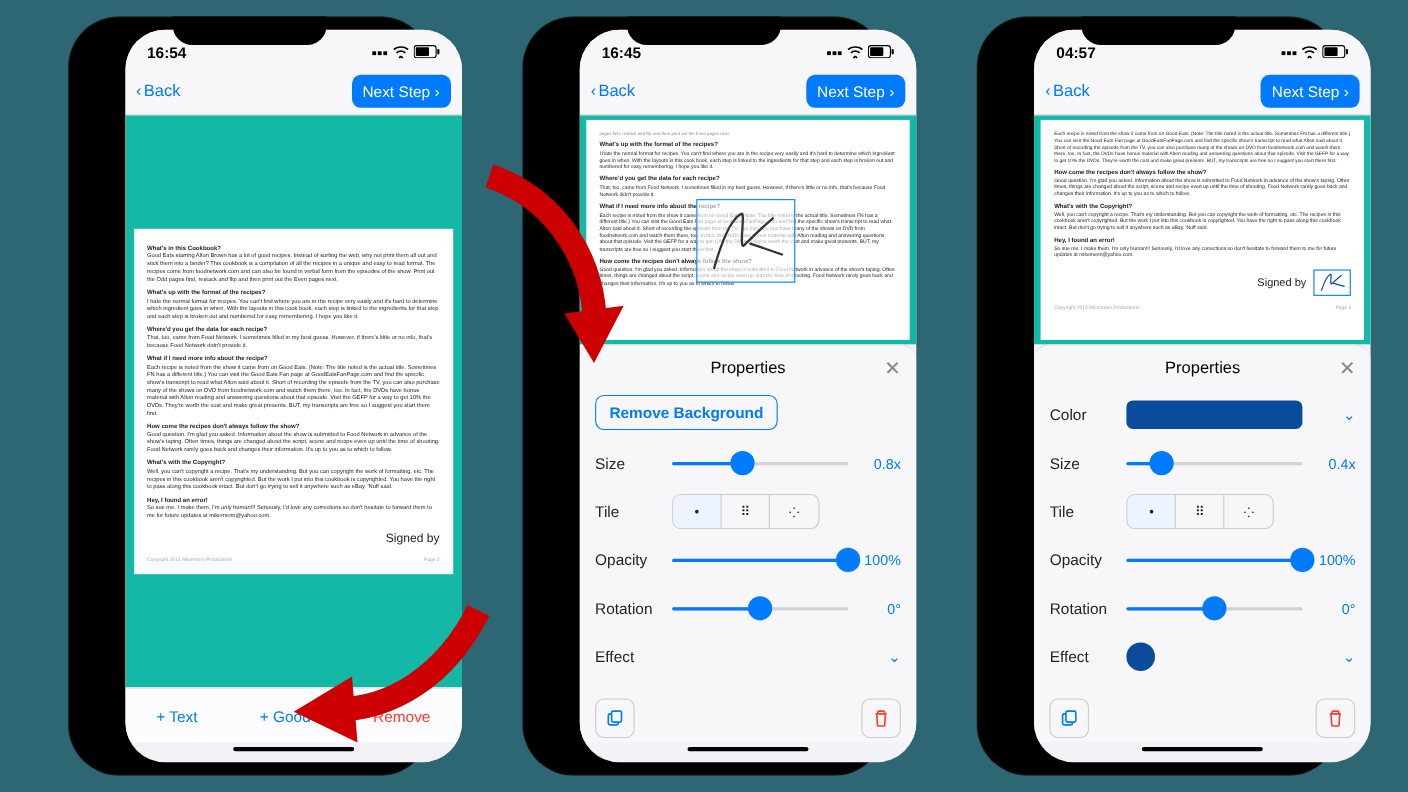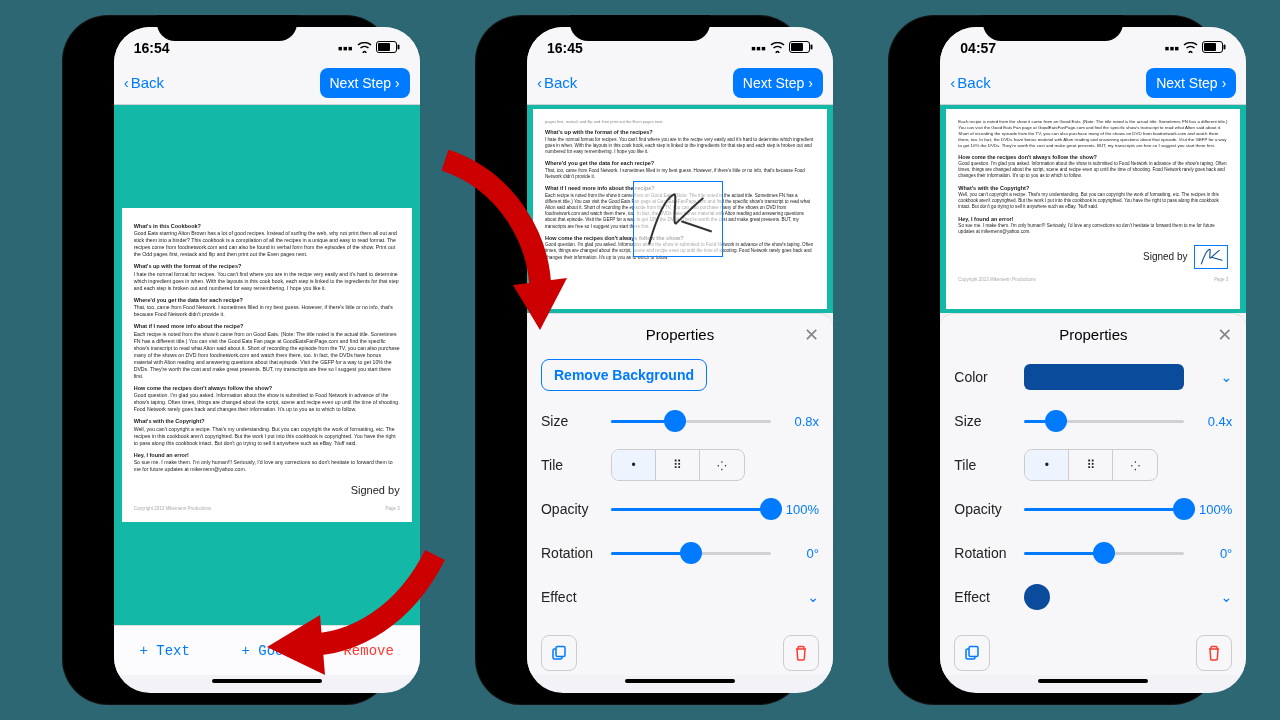--- a/index.html
+++ b/index.html
@@ -101,21 +101,20 @@
   .signed { text-align: right; font-size: 11px; margin-top: 10px; }
   .page-footer { font-size: 4.5px; color:#aaa; display:flex; justify-content:space-between; margin-top:8px; }
   .page.small { font-size: 4.6px; flex:1; }
   .bottombar {
     height: 50px;
     background: #fcfcfe;
     border-top: 0.5px solid #ddd;
     display: flex;
     justify-content: space-around;
     align-items: center;
-    font-family: Liberation Mono, monospace;
   }
   .bb-btn { color: #007aff; font-size: 14px; cursor:pointer; }
   .bb-btn.red { color: #ff3b30; }
   .home-ind { height: 18px; display:flex; align-items:flex-start; justify-content:center; }
   .home-ind div { width: 110px; height: 4px; background:#000; border-radius:3px; margin-top:4px;}
   .panel {
     background: #f7f7f9;
     border-top: 0.5px solid #ddd;
     border-radius: 14px 14px 0 0;
   }

